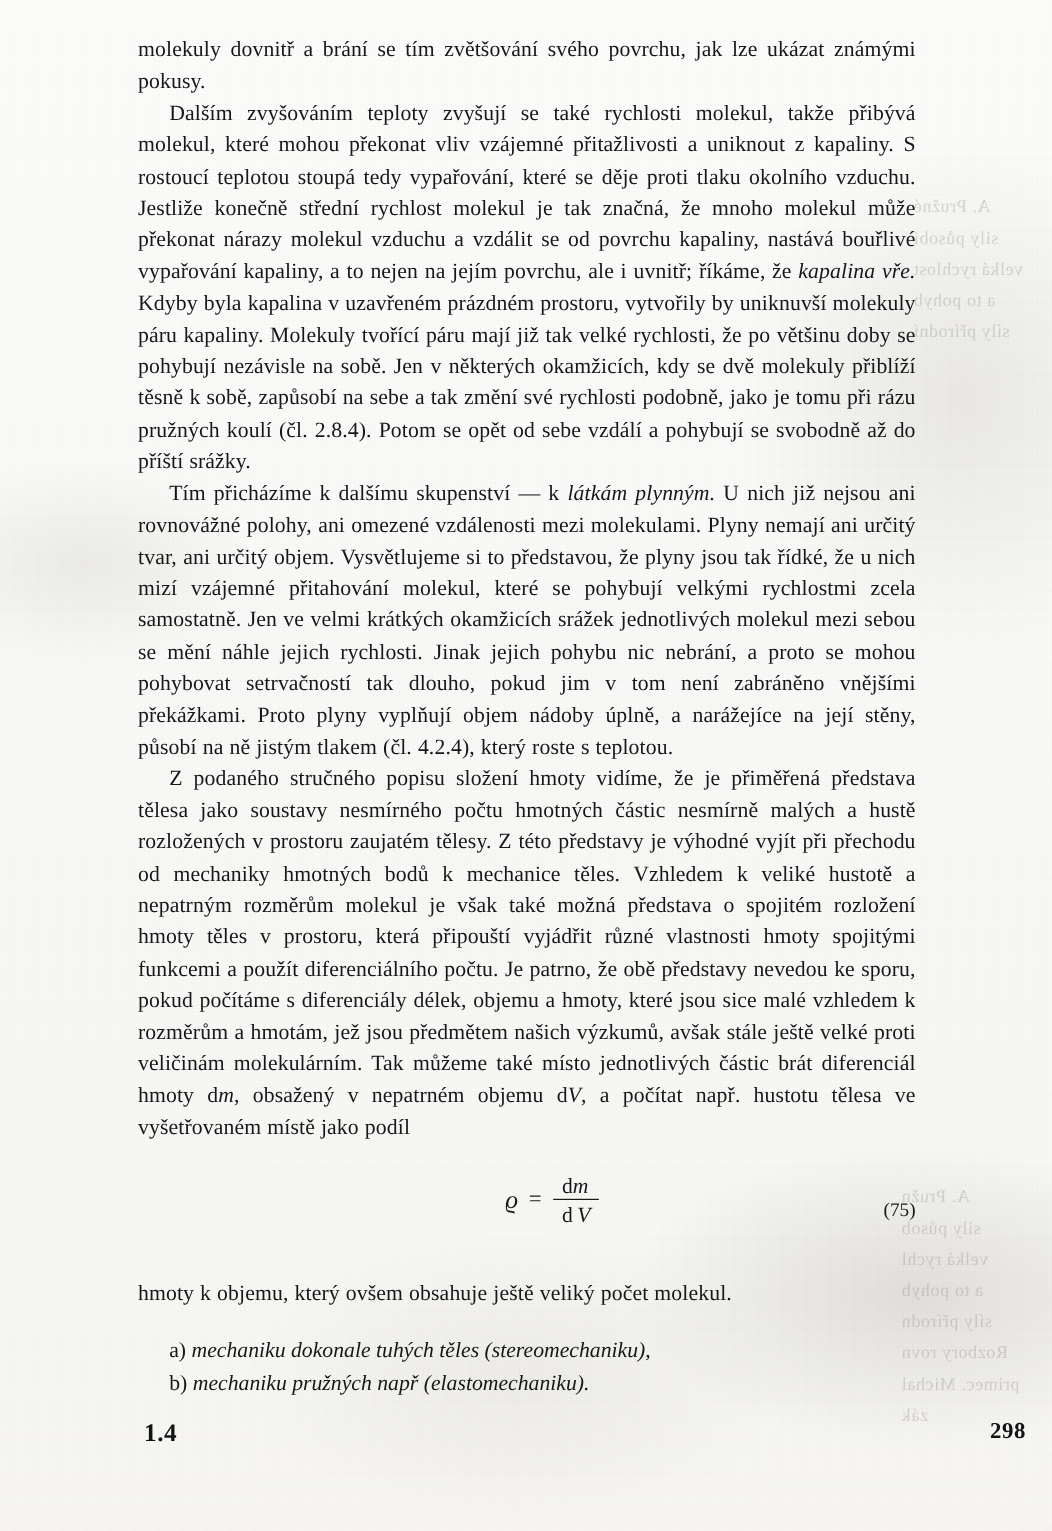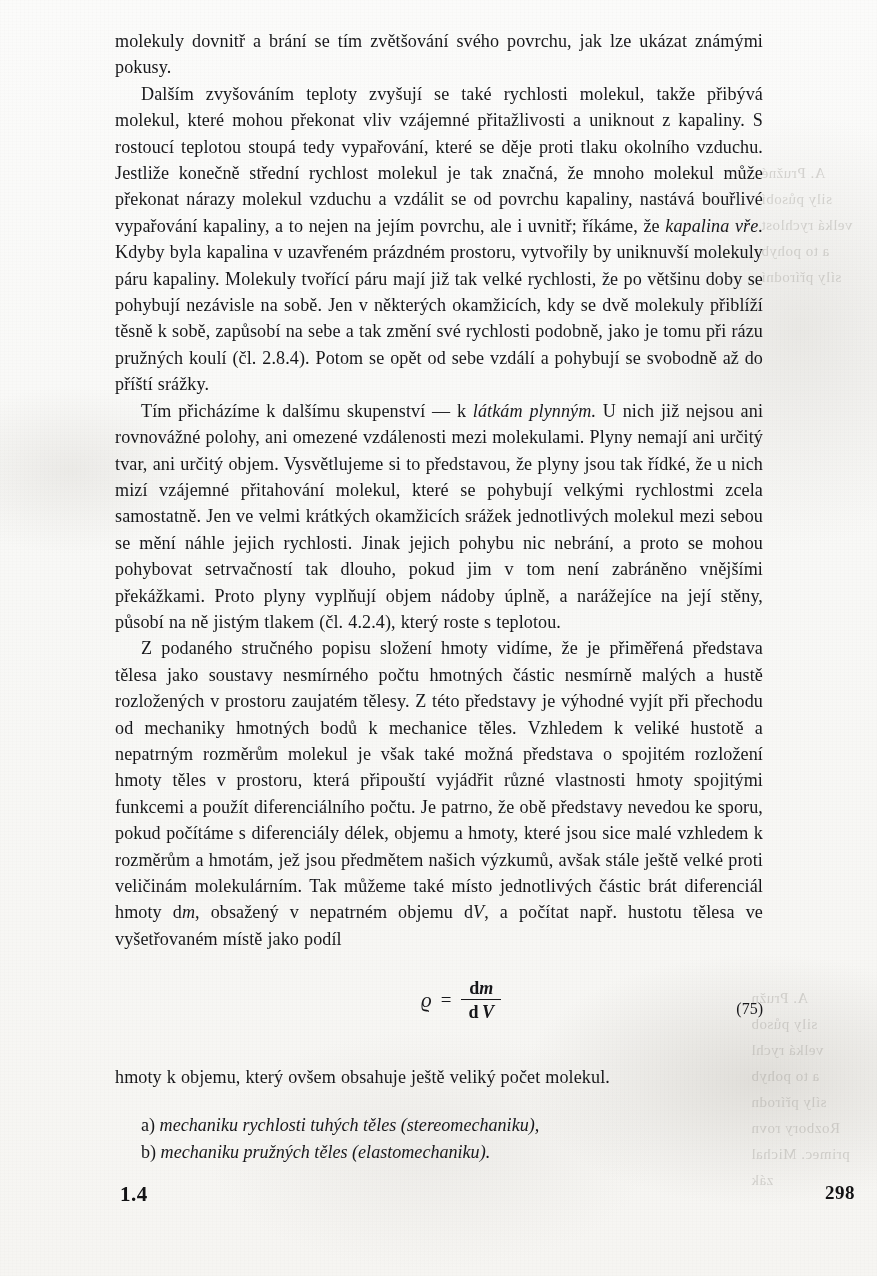--- a/index.html
+++ b/index.html
@@ -84,23 +84,21 @@
     display: flex;
     align-items: center;
     font-size: 19px;
     color: #17171a;
   }
   .eq .rho { font-style: italic; font-size: 21px; padding-right: 9px; font-family: "Liberation Serif", serif; }
   .eq .eqs { padding-right: 10px; font-size: 19px; }
   .frac {
     display: inline-flex;
     flex-direction: column;
-    align-items: center;
     line-height: 1.12;
-    font-weight: bold;
   }
   .frac .num { padding: 0 7px 1px 7px; font-size: 18px; }
   .frac .den { padding: 2px 7px 0 7px; font-size: 18px; border-top: 1.6px solid #17171a; }
   .frac i { font-style: italic; }
   .eq-num {
     position: absolute;
     right: 0;
     top: 22px;
     font-size: 16px;
     font-weight: normal;
@@ -186,21 +184,21 @@
       </div>
       <div class="eq-num">(75)</div>
     </div>
 
     <p class="body"><span>hmoty k objemu, který ovšem obsahuje ještě veliký počet molekul.</span></p>
 
     <div class="spacer-sm"></div>
 
 
     <ul class="list">
-      <li><span class="lbl">a)</span> <span class="txt">mechaniku rychlosti tuhých těles (stereomechaniku),</span></li>
-      <li><span class="lbl">b)</span> <span class="txt">mechaniku pružných těles (elastomechaniku).</span></li>
+      <li><span class="lbl">a)</span> <span class="txt">mechaniku dokonale tuhých těles (stereomechaniku),</span></li>
+      <li><span class="lbl">b)</span> <span class="txt">mechaniku pružných např (elastomechaniku).</span></li>
     </ul>
 
   </div>
 
   <div class="footer-left">1.4</div>
   <div class="footer-right">298</div>
 </div>
 
 </body></html>

